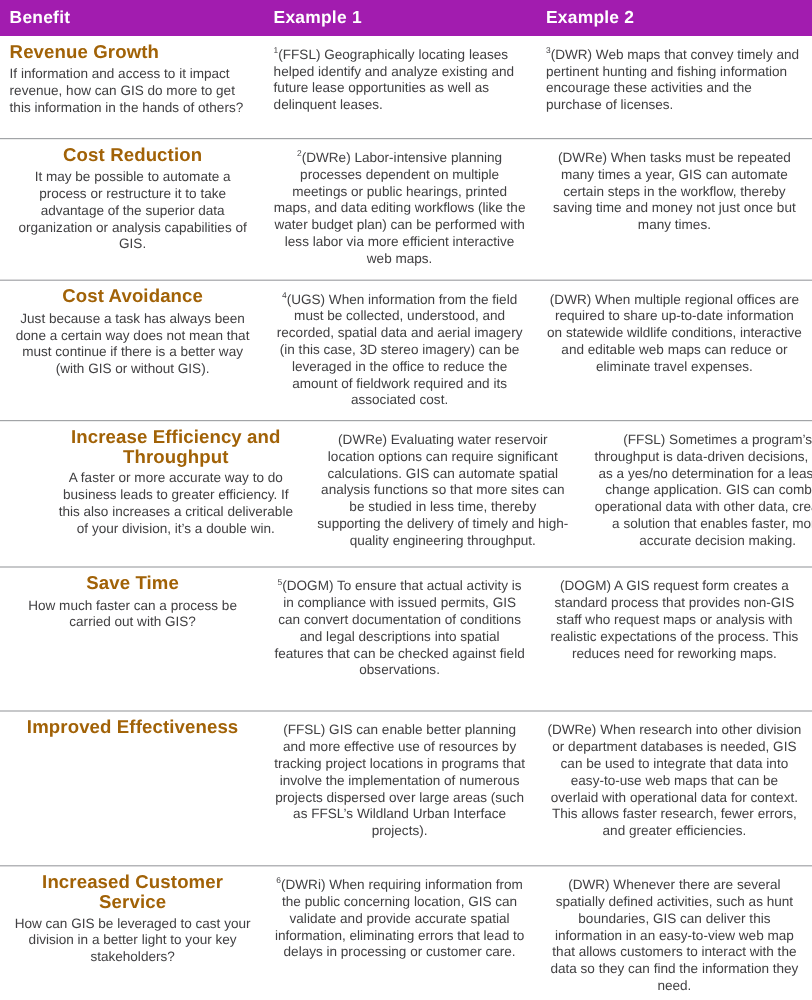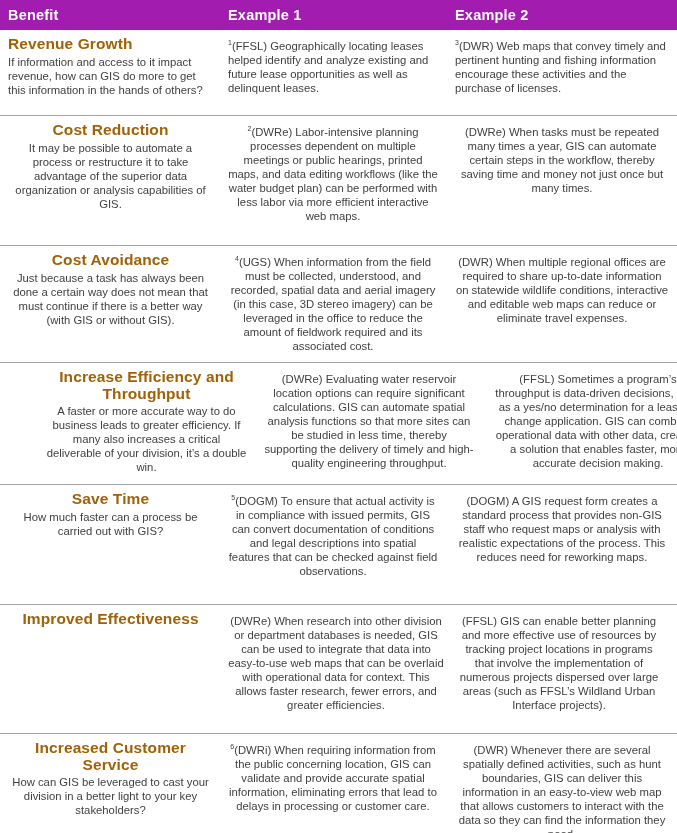--- a/index.html
+++ b/index.html
@@ -59,21 +59,21 @@
   .ex-text { margin-top: 3px; }
   .ex-text sup {
     font-size: 7px;
     line-height: 0;
     vertical-align: super;
   }
 
   
   .row.r1 { min-height: 70px; }
   .row.r2 { min-height: 102px; }
-  .row.r3 { min-height: 99px; margin-top: 12px; }
+  .row.r3 { min-height: 99px; }
   .row.r4 { min-height: 106px; padding-left: 36px; }
   .row.r5 { min-height: 104px; }
   .row.r6 { min-height: 113px; }
   .row.r7 { min-height: 80px; }
 </style>
 </head>
 <body>
 
 <div class="benefits-table">
 
@@ -118,21 +118,21 @@
       <p class="ex-text"><sup>4</sup><span>(UGS) When information from the field must be collected, understood, and recorded, spatial data and aerial imagery (in this case, 3D stereo imagery) can be leveraged in the office to reduce the amount of fieldwork required and its associated cost.</span></p>
     </div>
     <div class="cell ex2">
       <p class="ex-text"><sup></sup><span>(DWR) When multiple regional offices are required to share up-to-date information on statewide wildlife conditions, interactive and editable web maps can reduce or eliminate travel expenses.</span></p>
     </div>
   </div>
 
   <div class="row r4">
     <div class="cell benefit">
       <h3 class="benefit-title">Increase Efficiency and Throughput</h3>
-      <p class="body-text">A faster or more accurate way to do business leads to greater efficiency. If many also increases a critical deliverable of your division, it’s a double win.</p>
+      <p class="body-text">A faster or more accurate way to do business leads to greater efficiency. If this also increases a critical deliverable of your division, it’s a double win.</p>
     </div>
     <div class="cell ex1">
       <p class="ex-text"><sup></sup><span>(DWRe) Evaluating water reservoir location options can require significant calculations. GIS can automate spatial analysis functions so that more sites can be studied in less time, thereby supporting the delivery of timely and high-quality engineering throughput.</span></p>
     </div>
     <div class="cell ex2">
       <p class="ex-text"><sup></sup><span>(FFSL) Sometimes a program’s throughput is data-driven decisions, such as a yes/no determination for a lease or change application. GIS can combine operational data with other data, creating a solution that enables faster, more accurate decision making.</span></p>
     </div>
   </div>
 
   <div class="row r5">
@@ -145,25 +145,25 @@
     </div>
     <div class="cell ex2">
       <p class="ex-text"><sup></sup><span>(DOGM) A GIS request form creates a standard process that provides non-GIS staff who request maps or analysis with realistic expectations of the process. This reduces need for reworking maps.</span></p>
     </div>
   </div>
 
   <div class="row r6">
     <div class="cell benefit">
       <h3 class="benefit-title">Improved Effectiveness</h3>
     </div>
+    <div class="cell ex1">
+      <p class="ex-text"><sup></sup><span>(FFSL) GIS can enable better planning and more effective use of resources by tracking project locations in programs that involve the implementation of numerous projects dispersed over large areas (such as FFSL’s Wildland Urban Interface projects).</span></p>
+    </div>
     <div class="cell ex2">
       <p class="ex-text"><sup></sup><span>(DWRe) When research into other division or department databases is needed, GIS can be used to integrate that data into easy-to-use web maps that can be overlaid with operational data for context. This allows faster research, fewer errors, and greater efficiencies.</span></p>
-    </div>
-    <div class="cell ex1">
-      <p class="ex-text"><sup></sup><span>(FFSL) GIS can enable better planning and more effective use of resources by tracking project locations in programs that involve the implementation of numerous projects dispersed over large areas (such as FFSL’s Wildland Urban Interface projects).</span></p>
     </div>
   </div>
 
   <div class="row r7">
     <div class="cell benefit">
       <h3 class="benefit-title">Increased Customer Service</h3>
       <p class="body-text">How can GIS be leveraged to cast your division in a better light to your key stakeholders?</p>
     </div>
     <div class="cell ex1">
       <p class="ex-text"><sup>6</sup><span>(DWRi) When requiring information from the public concerning location, GIS can validate and provide accurate spatial information, eliminating errors that lead to delays in processing or customer care.</span></p>

